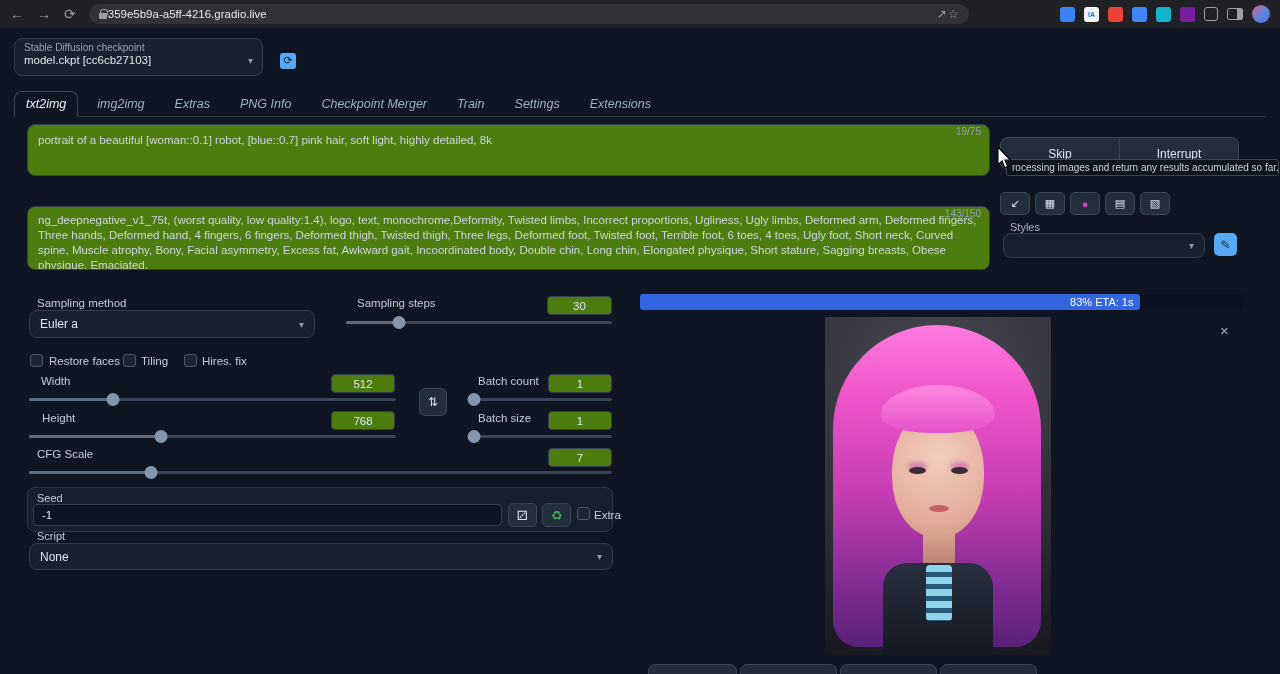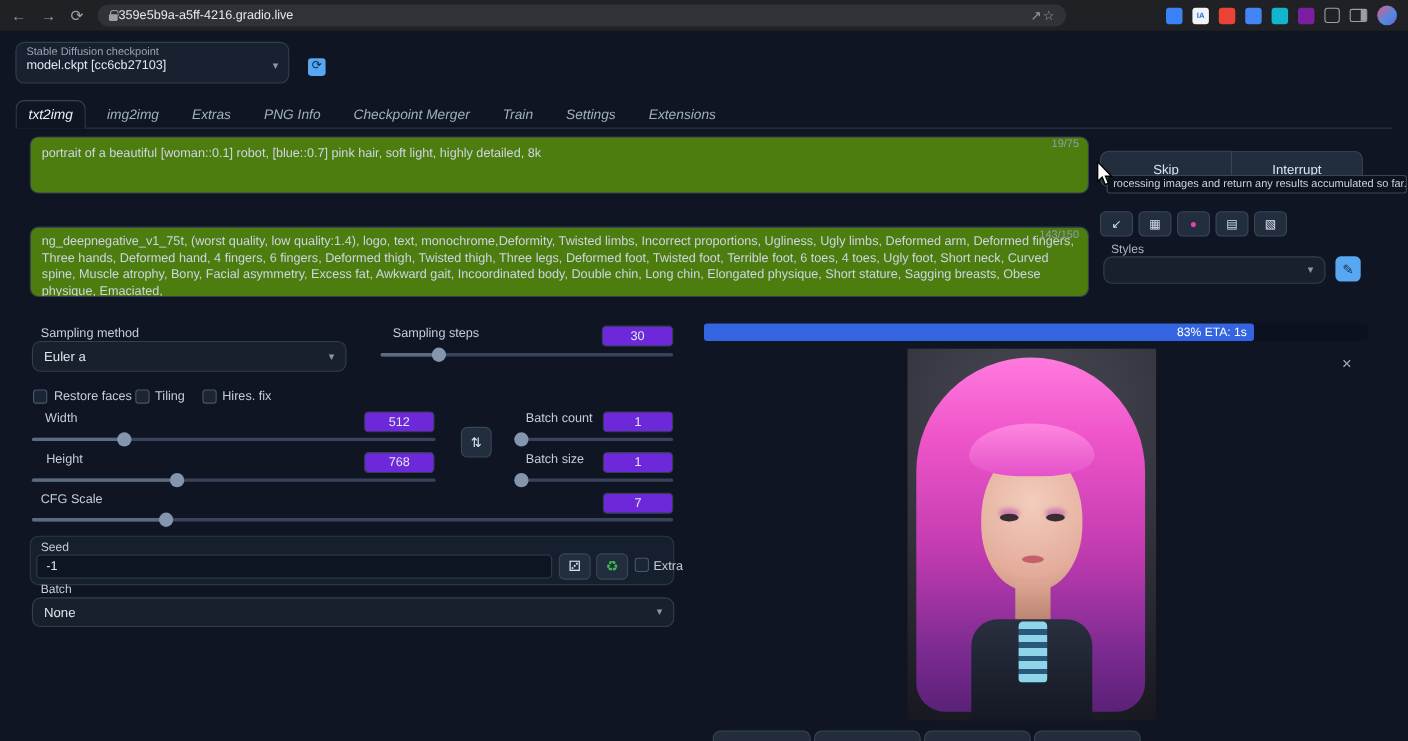--- a/index.html
+++ b/index.html
@@ -26,21 +26,21 @@
   .panel-ic { width:16px; height:12px; border:1.5px solid #9aa0a6; border-radius:2px; position:relative; }
   .panel-ic::after { content:""; position:absolute; right:0; top:0; bottom:0; width:5px; background:#9aa0a6; }
   .avatar { width:18px; height:18px; border-radius:50%; background:linear-gradient(135deg,#e05d8c,#4f8ae0 60%,#7b5bd6); }
 
   
   .label { position:absolute; color:#c3cdd9; font-size:11.5px; }
   .mini-label { color:#97a4b3; font-size:10px; display:block; }
   .dd { position:absolute; background:#18202e; border:1px solid #323f50; border-radius:8px;
         display:flex; align-items:center; padding:0 10px; color:#dfe6ee; font-size:12px; }
   .chev { margin-left:auto; color:#8b97a5; font-size:10px; }
-  .numbox { position:absolute; background:#6d28d9; border:1px solid #323f50; border-radius:4px;
+  .numbox { position:absolute; background:#4d7c0f; border:1px solid #323f50; border-radius:4px;
             color:#e2e9f1; font-size:11.5px; text-align:center; }
   .slider { position:absolute; height:13px; }
   .slider .track { position:absolute; left:0; right:0; top:5px; height:3px; background:#39445a; border-radius:2px; }
   .slider .fill  { position:absolute; left:0; top:5px; height:3px; background:#5c6b80; border-radius:2px; }
   .slider .handle{ position:absolute; top:0; width:13px; height:13px; border-radius:50%; background:#8496ad;
                    transform:translateX(-50%); }
   .cb { position:absolute; width:13px; height:13px; background:#1b2534; border:1px solid #49576a; border-radius:3px; }
   .btn { background:#222d3d; border:1px solid #3a4656; color:#dbe4ee; display:flex; align-items:center;
          justify-content:center; }
 
@@ -276,21 +276,21 @@
   <input class="seed-input" value="-1" style="">
   <div class="btn seed-btn" style="left:508px; top:503px;">
     <span>⚂</span>
   </div>
   <div class="btn seed-btn" style="left:542px; top:503px;">
     <span style="color:var(--recycle,#3fb950);">♻</span>
   </div>
   <span class="cb" style="left:577px; top:507px;"></span>
   <span class="label" style="left:594px; top:509px;">Extra</span>
 
-  <span class="label" style="left:37px; top:530px; font-size:11px;">Batch</span>
+  <span class="label" style="left:37px; top:530px; font-size:11px;">Script</span>
   <div class="dd" style="left:29px; top:543px; width:584px; height:27px;">
     <span>None</span>
     <span class="chev">▾</span>
   </div>
 
   <div class="progress">
     <div class="pfill" style="width: 83%;">
       <span>83% ETA: 1s</span>
     </div>
   </div>

